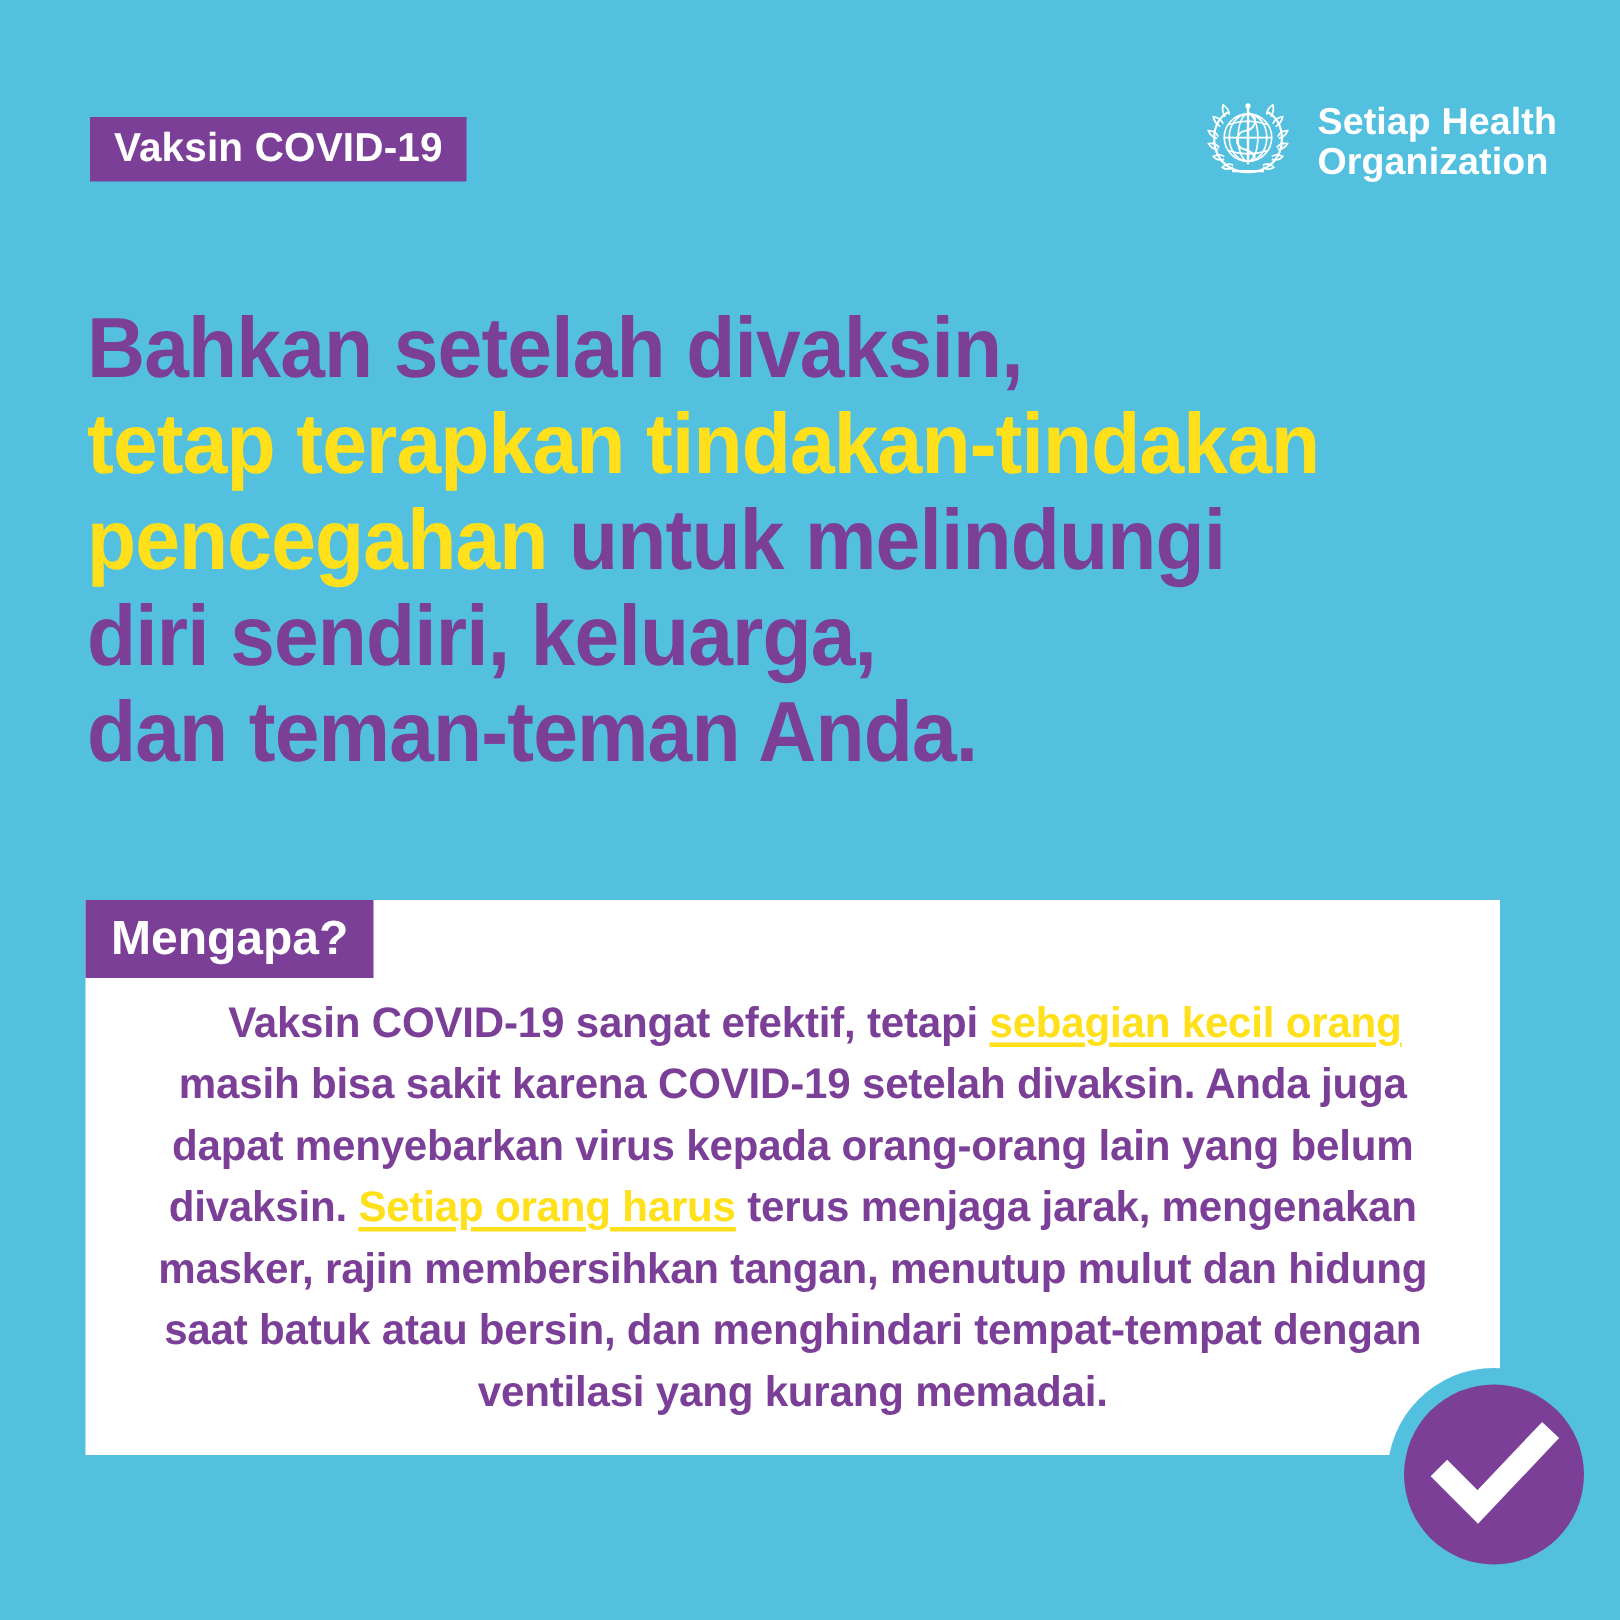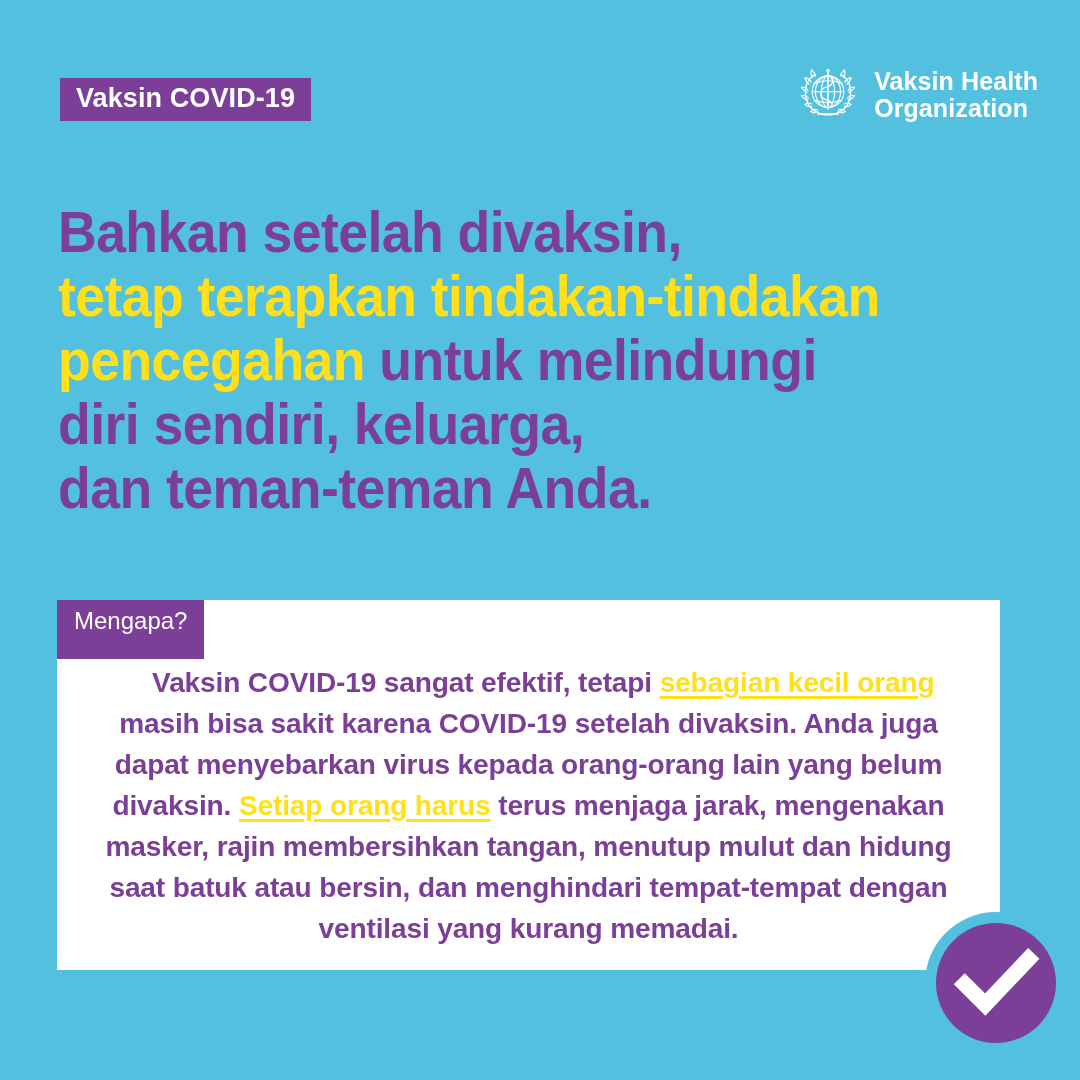--- a/index.html
+++ b/index.html
@@ -41,22 +41,22 @@
   .y{color:#FFE01A;}
 
   
   .card{
     position:absolute;left:57px;top:600px;
     width:943px;height:370px;background:#ffffff;
   }
   .why-badge{
     position:absolute;left:0;top:0;
     background:#7B3F98;color:#ffffff;
-    padding:9px 17px 26px 17px;
-    font-size:24px;font-weight:400;line-height:1;
+    padding:9px 17px 11px 17px;
+    font-size:32px;font-weight:700;line-height:1;
     white-space:nowrap;
   }
   .card-body{
     position:absolute;left:22px;right:22px;top:62px;
     text-align:center;
     color:#7B3F98;font-size:28.5px;font-weight:700;
     line-height:41px;letter-spacing:-.15px;
     transform:scaleX(.985);transform-origin:center top;
   }
   .card-body .indent{display:inline-block;width:30px;}
@@ -113,21 +113,21 @@
         <path d="M65 75 q6 4 11 0 q-5 -5 -11 -2"></path>
         <path d="M73 24 q4 -6 2 -12 q-6 4 -6 10"></path>
 
         <path d="M34 79 h32" stroke-width="2.2"></path>
 
         <line x1="50" y1="12" x2="50" y2="72" stroke-width="2.4"></line>
         <path d="M50 20 q9 3 7 10 q-2 7 -9 8 q-8 1 -9 9 q-1 8 8 10 q8 2 10 9" stroke-width="2"></path>
         <circle cx="50" cy="13" r="2.6" fill="#ffffff" stroke="none"></circle>
       </g>
     </svg>
-    <div class="who-name">Vaksin Health
+    <div class="who-name">Setiap Health
 Organization</div>
   </div>
 
   <div class="headline">
       <span class="ln"><span class="p">Bahkan setelah divaksin,</span></span>
       <span class="ln"><span class="y">tetap terapkan tindakan-tindakan</span></span>
       <span class="ln"><span class="y">pencegahan</span><span class="p"> untuk melindungi</span></span>
       <span class="ln"><span class="p">diri sendiri, keluarga,</span></span>
       <span class="ln"><span class="p">dan teman-teman Anda.</span></span>
     </div>

